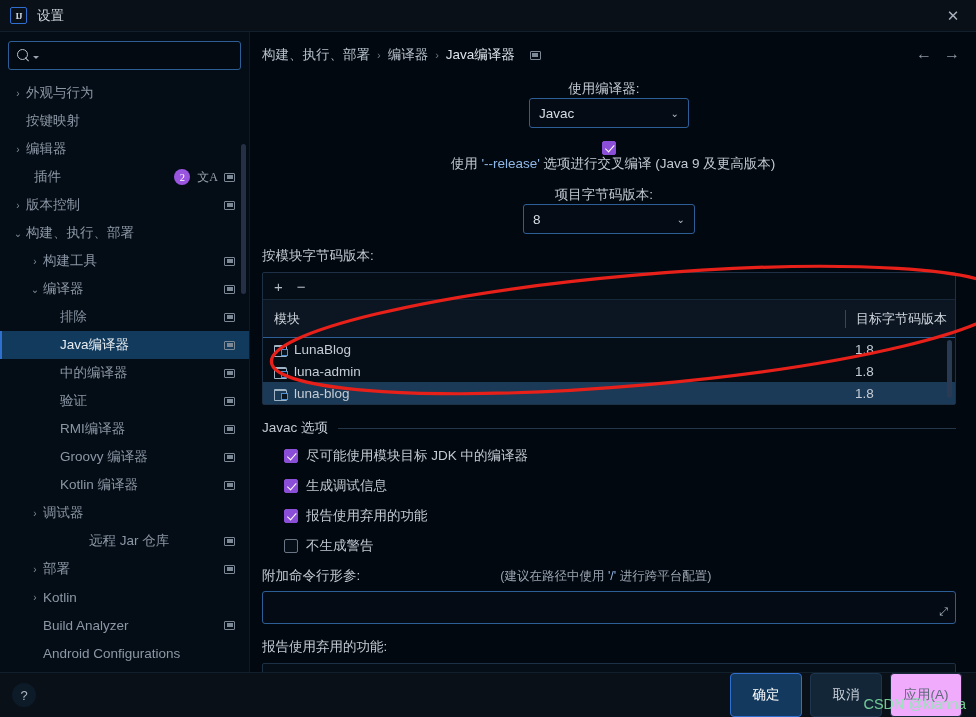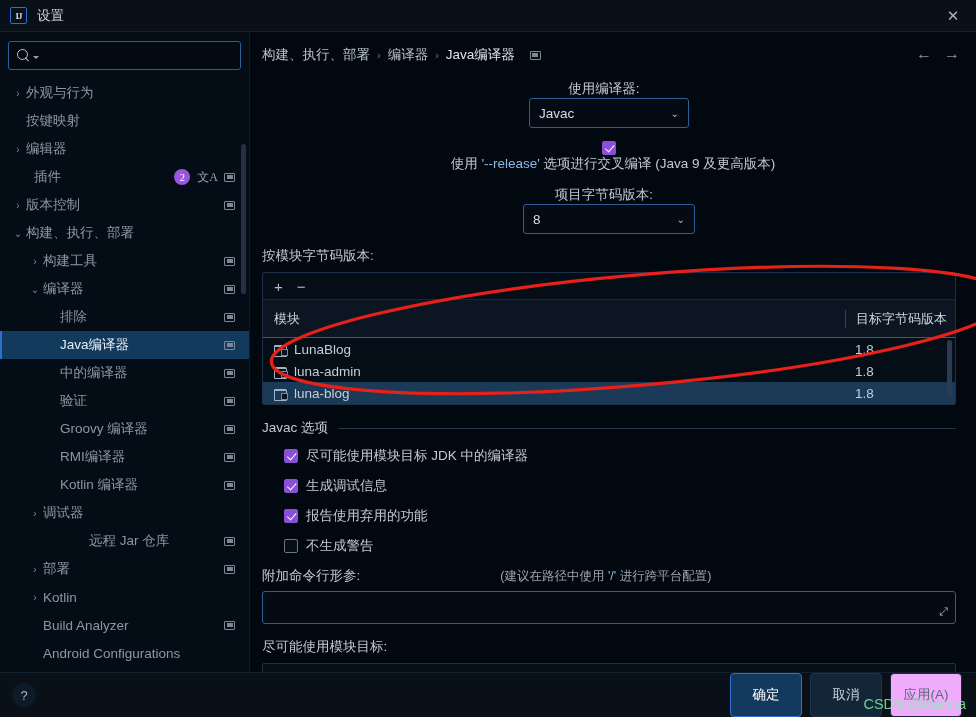--- a/index.html
+++ b/index.html
@@ -303,26 +303,26 @@
             <span class="tree-label">中的编译器</span>
             <span class="mini-ico"></span>
           </div>
           <div class="tree-row" style="padding-left: 44px;">
             <span class="twisty empty">›</span>
             <span class="tree-label">验证</span>
             <span class="mini-ico"></span>
           </div>
           <div class="tree-row" style="padding-left: 44px;">
             <span class="twisty empty">›</span>
+            <span class="tree-label">RMI编译器</span>
+            <span class="mini-ico"></span>
+          </div>
+          <div class="tree-row" style="padding-left: 44px;">
+            <span class="twisty empty">›</span>
             <span class="tree-label">Groovy 编译器</span>
-            <span class="mini-ico"></span>
-          </div>
-          <div class="tree-row" style="padding-left: 44px;">
-            <span class="twisty empty">›</span>
-            <span class="tree-label">RMI编译器</span>
             <span class="mini-ico"></span>
           </div>
           <div class="tree-row" style="padding-left: 44px;">
             <span class="twisty empty">›</span>
             <span class="tree-label">Kotlin 编译器</span>
             <span class="mini-ico"></span>
           </div>
           <div class="tree-row" style="padding-left: 27px;">
             <span class="twisty">›</span>
             <span class="tree-label">调试器</span>
@@ -454,21 +454,21 @@
           </div>
 
         <div class="hint-row">
           <span class="lbl">附加命令行形参:</span>
           <span class="hint"><span>(建议在路径中使用 </span><span class="q">'/'</span><span> 进行跨平台配置)</span></span>
         </div>
         <div class="textarea-box">
           <span class="expand-ico">⤢</span>
         </div>
 
-        <div class="lbl" style="margin-bottom:7px;">尽可能使用模块目标:</div>
+        <div class="lbl" style="margin-bottom:7px;">报告使用弃用的功能:</div>
         <div class="table-block">
           <div class="tbl-toolbar">
             <span class="tb-btn">+</span>
             <span class="tb-btn">−</span>
           </div>
           <div class="tbl2-head">
             <div class="t2-mod">模块</div>
             <div class="t2-opt">不生成警告</div>
           </div>
         </div>

